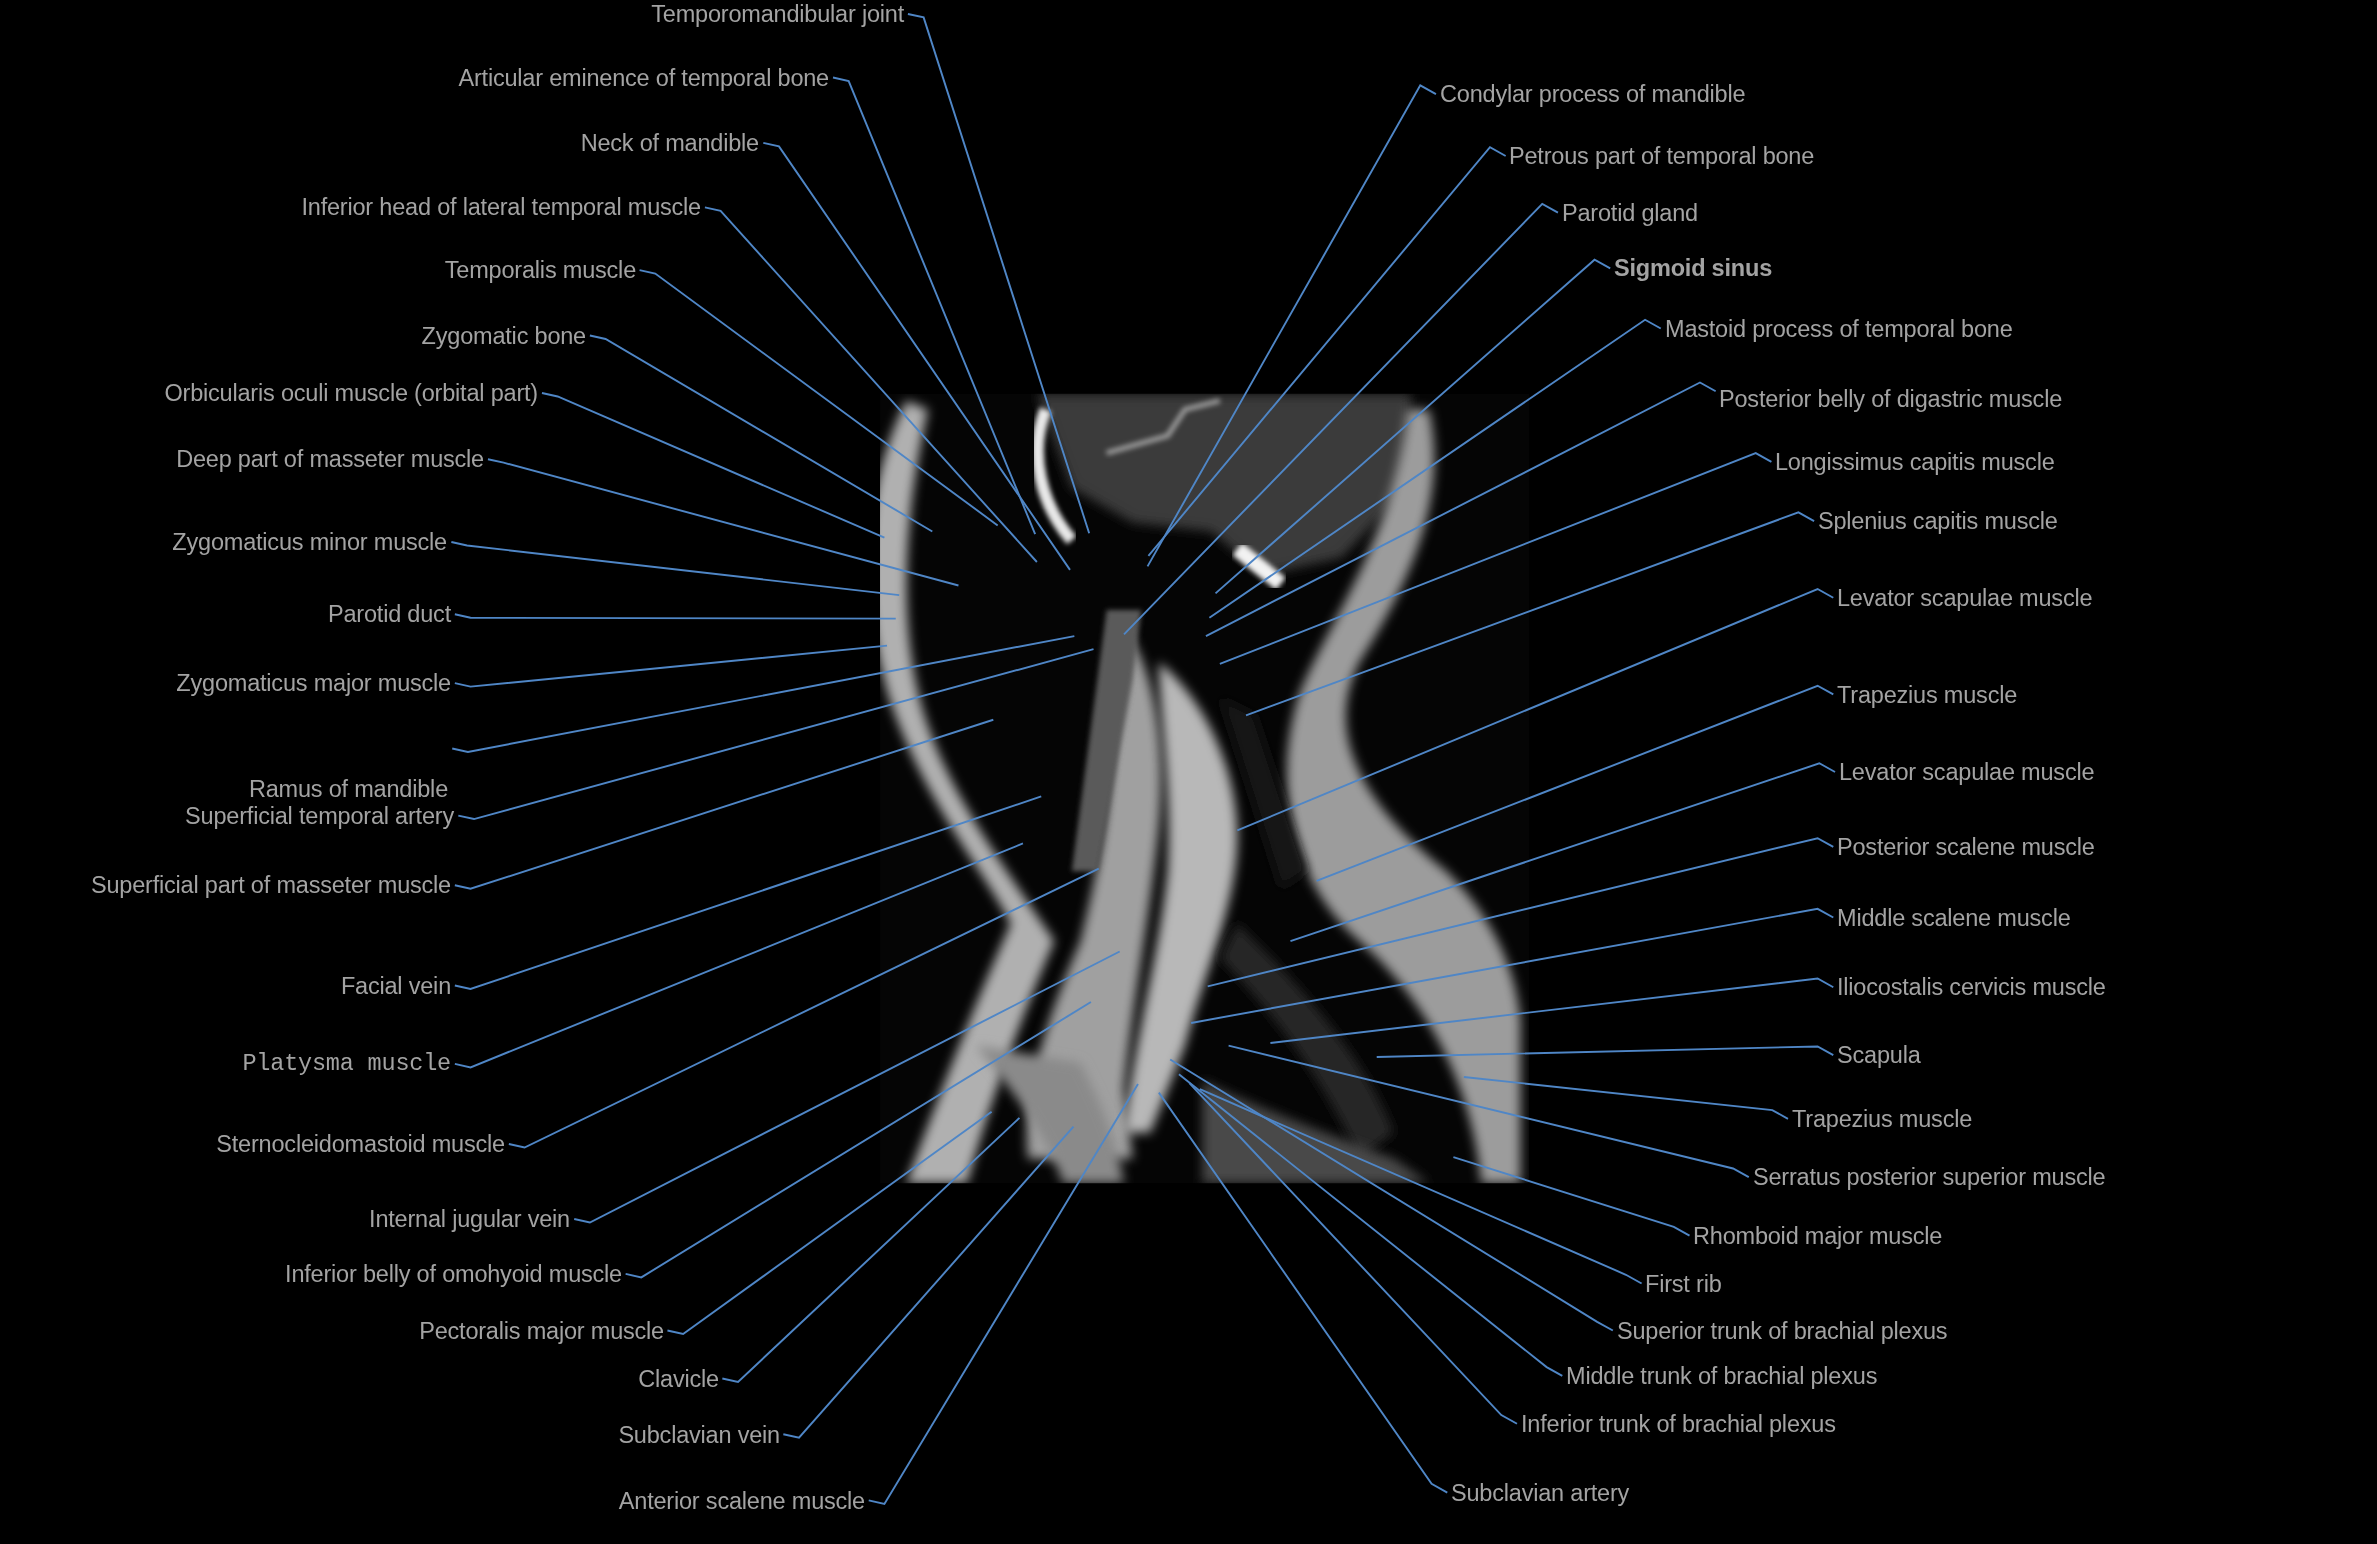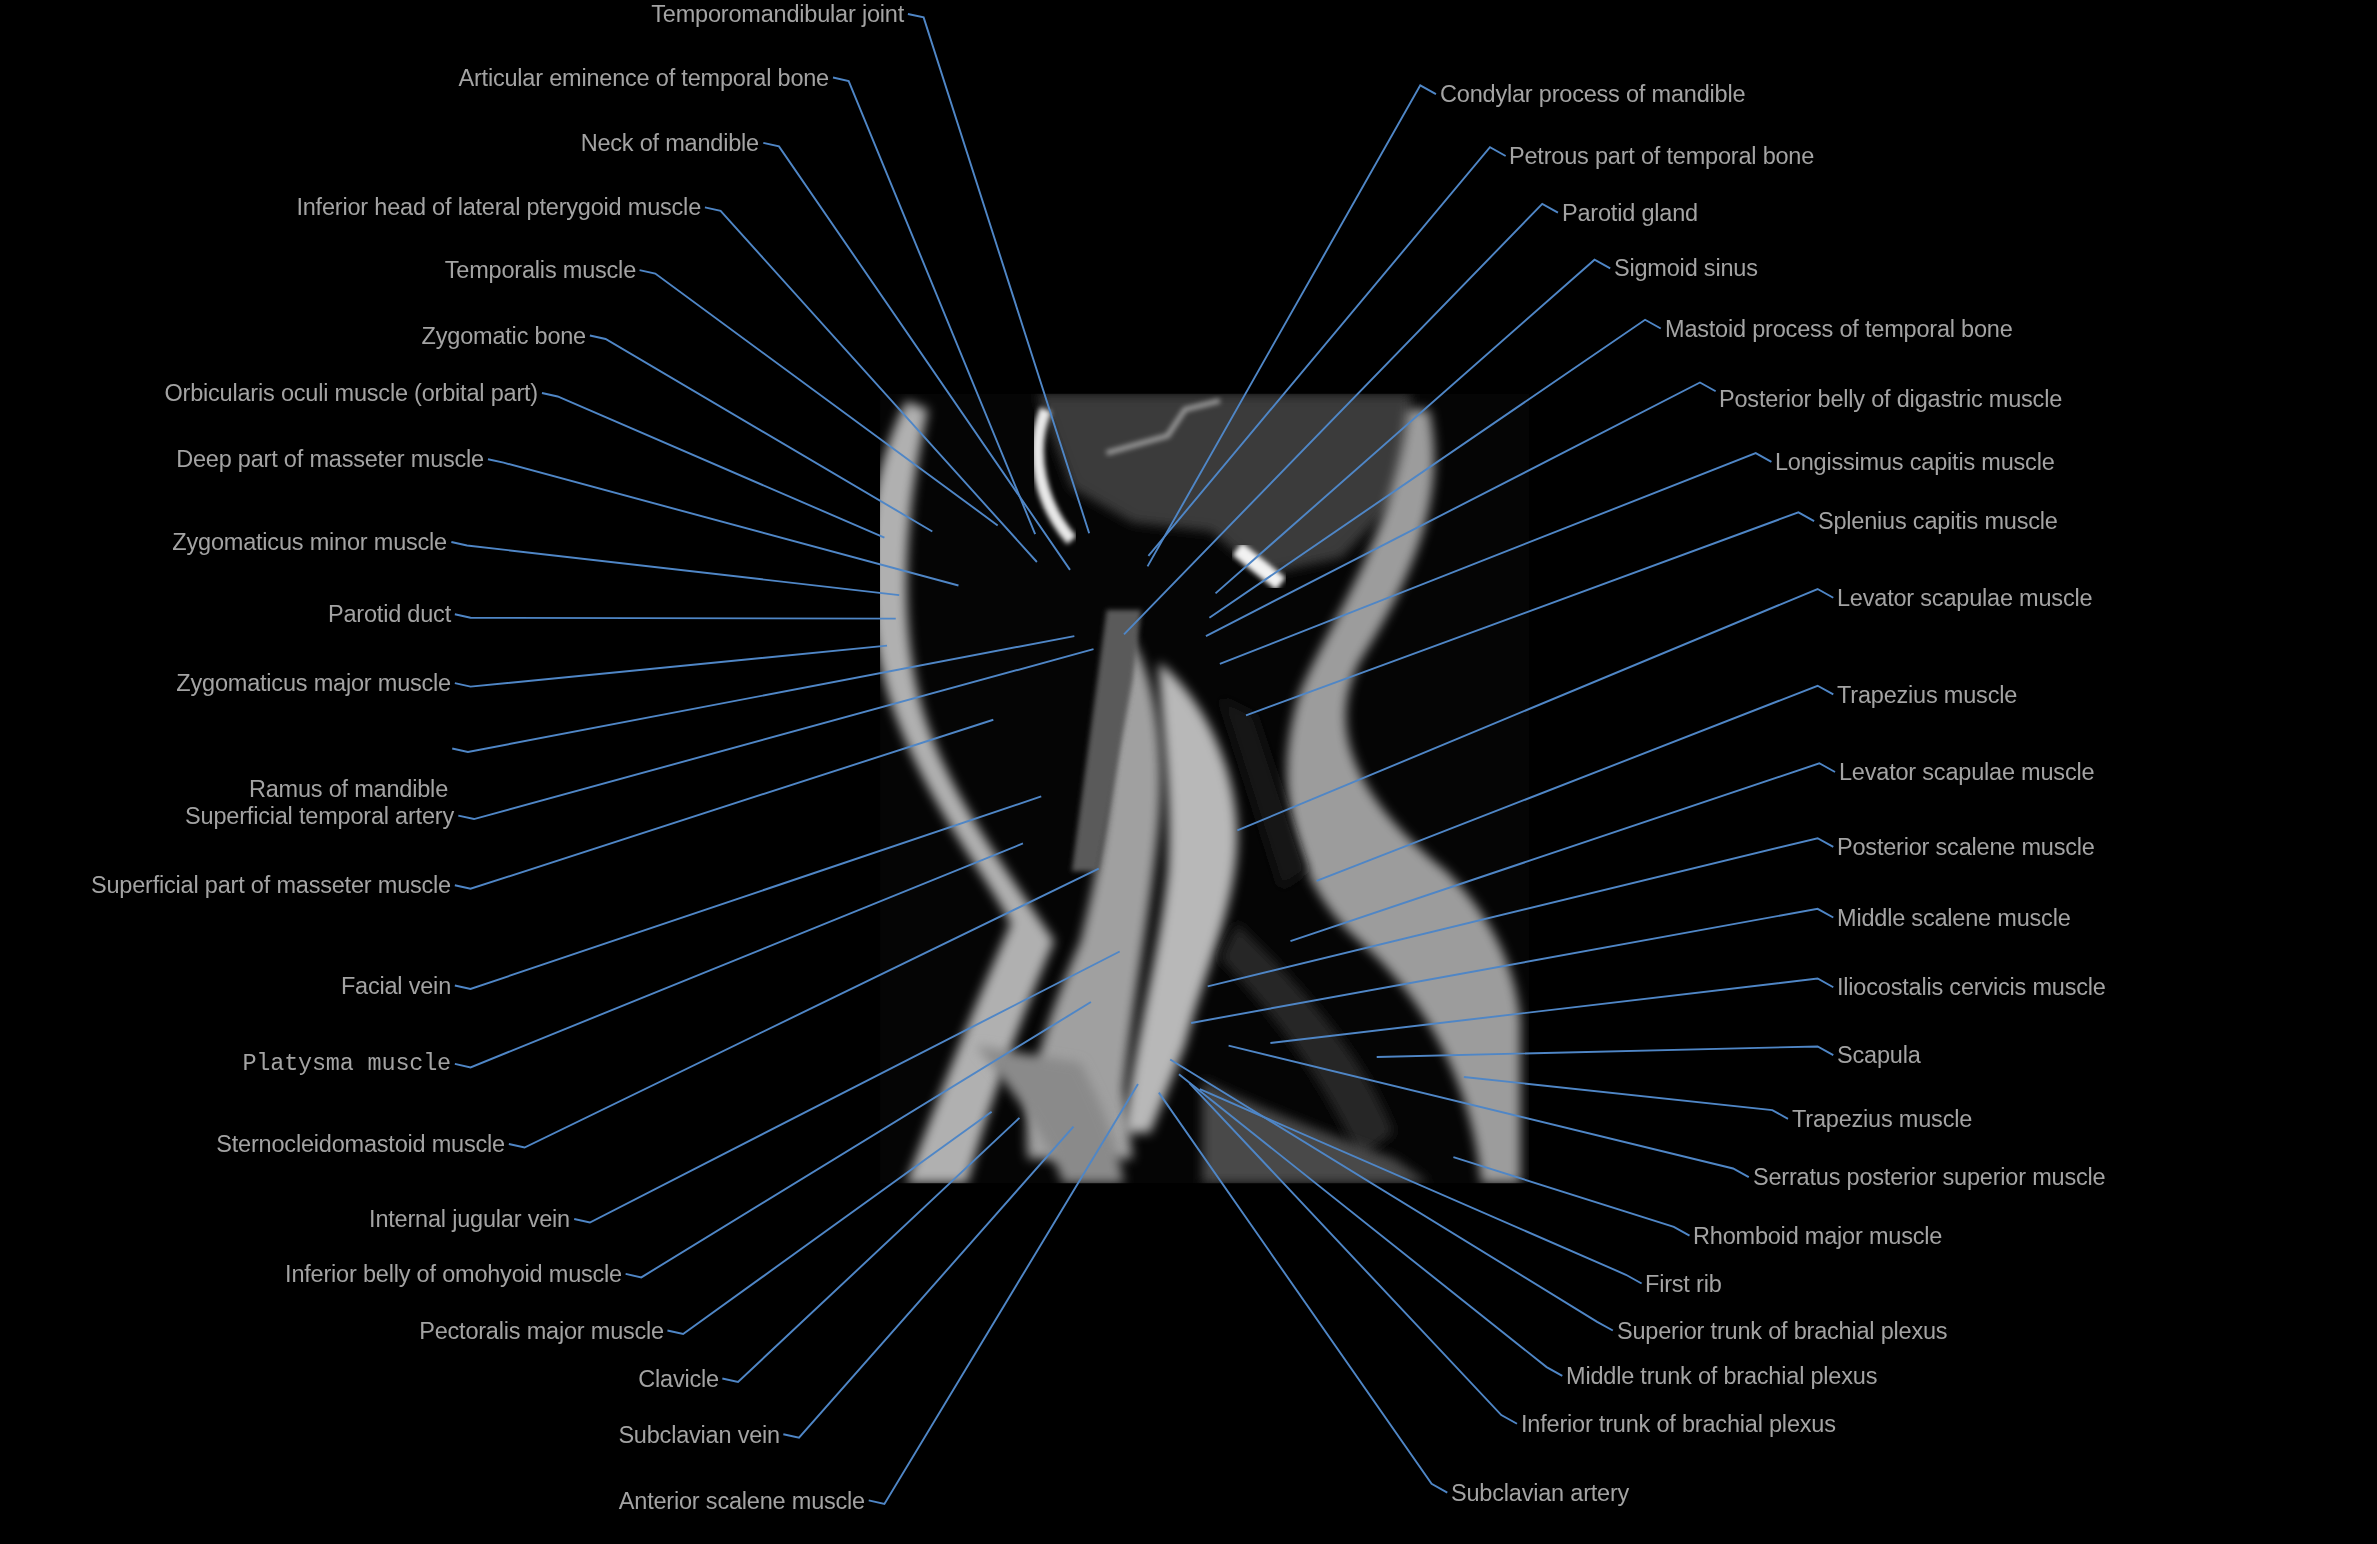--- a/index.html
+++ b/index.html
@@ -98,21 +98,21 @@
       <polyline points="1851,1527 1833,1517 1343,1216" fill="none" stroke="#4f86c6" stroke-width="2.2"></polyline>
       <polyline points="1793,1579 1775,1569 1353,1233" fill="none" stroke="#4f86c6" stroke-width="2.2"></polyline>
       <polyline points="1741,1634 1723,1624 1365,1243" fill="none" stroke="#4f86c6" stroke-width="2.2"></polyline>
       <polyline points="1661,1713 1643,1703 1330,1254" fill="none" stroke="#4f86c6" stroke-width="2.2"></polyline>
     </svg>
 
   <div id="labels">
       <div class="lbl left" style="top: 14px; right: 1473px;">Temporomandibular joint</div>
       <div class="lbl left" style="top: 78px; right: 1548px;">Articular eminence of temporal bone</div>
       <div class="lbl left" style="top: 143px; right: 1618px;">Neck of mandible</div>
-      <div class="lbl left" style="top: 207px; right: 1676px;">Inferior head of lateral pterygoid muscle</div>
+      <div class="lbl left" style="top: 207px; right: 1676px;">Inferior head of lateral temporal muscle</div>
       <div class="lbl left" style="top: 270px; right: 1741px;">Temporalis muscle</div>
       <div class="lbl left" style="top: 336px; right: 1791px;">Zygomatic bone</div>
       <div class="lbl left" style="top: 393px; right: 1839px;">Orbicularis oculi muscle (orbital part)</div>
       <div class="lbl left" style="top: 459px; right: 1893px;">Deep part of masseter muscle</div>
       <div class="lbl left" style="top: 542px; right: 1930px;">Zygomaticus minor muscle</div>
       <div class="lbl left" style="top: 614px; right: 1926px;">Parotid duct</div>
       <div class="lbl left" style="top: 683px; right: 1926px;">Zygomaticus major muscle</div>
       <div class="lbl left" style="top: 749px; right: 1929px; margin-top: 40px;">Ramus of mandible</div>
       <div class="lbl left" style="top: 816px; right: 1923px;">Superficial temporal artery</div>
       <div class="lbl left" style="top: 885px; right: 1926px;">Superficial part of masseter muscle</div>
@@ -121,21 +121,21 @@
       <div class="lbl left" style="top: 1144px; right: 1872px;">Sternocleidomastoid muscle</div>
       <div class="lbl left" style="top: 1219px; right: 1807px;">Internal jugular vein</div>
       <div class="lbl left" style="top: 1274px; right: 1755px;">Inferior belly of omohyoid muscle</div>
       <div class="lbl left" style="top: 1331px; right: 1713px;">Pectoralis major muscle</div>
       <div class="lbl left" style="top: 1379px; right: 1658px;">Clavicle</div>
       <div class="lbl left" style="top: 1435px; right: 1597px;">Subclavian vein</div>
       <div class="lbl left" style="top: 1501px; right: 1512px;">Anterior scalene muscle</div>
       <div class="lbl right" style="top: 94px; left: 1440px;">Condylar process of mandible</div>
       <div class="lbl right" style="top: 156px; left: 1509px;">Petrous part of temporal bone</div>
       <div class="lbl right" style="top: 213px; left: 1562px;">Parotid gland</div>
-      <div class="lbl right" style="top: 268px; left: 1614px;">Sigmoid sinus</div>
+      <div class="lbl right" style="top: 268px; left: 1614px; font-weight: bold;">Sigmoid sinus</div>
       <div class="lbl right" style="top: 329px; left: 1665px;">Mastoid process of temporal bone</div>
       <div class="lbl right" style="top: 399px; left: 1719px;">Posterior belly of digastric muscle</div>
       <div class="lbl right" style="top: 462px; left: 1775px;">Longissimus capitis muscle</div>
       <div class="lbl right" style="top: 521px; left: 1818px;">Splenius capitis muscle</div>
       <div class="lbl right" style="top: 598px; left: 1837px;">Levator scapulae muscle</div>
       <div class="lbl right" style="top: 695px; left: 1837px;">Trapezius muscle</div>
       <div class="lbl right" style="top: 772px; left: 1839px;">Levator scapulae muscle</div>
       <div class="lbl right" style="top: 847px; left: 1837px;">Posterior scalene muscle</div>
       <div class="lbl right" style="top: 918px; left: 1837px;">Middle scalene muscle</div>
       <div class="lbl right" style="top: 987px; left: 1837px;">Iliocostalis cervicis muscle</div>

